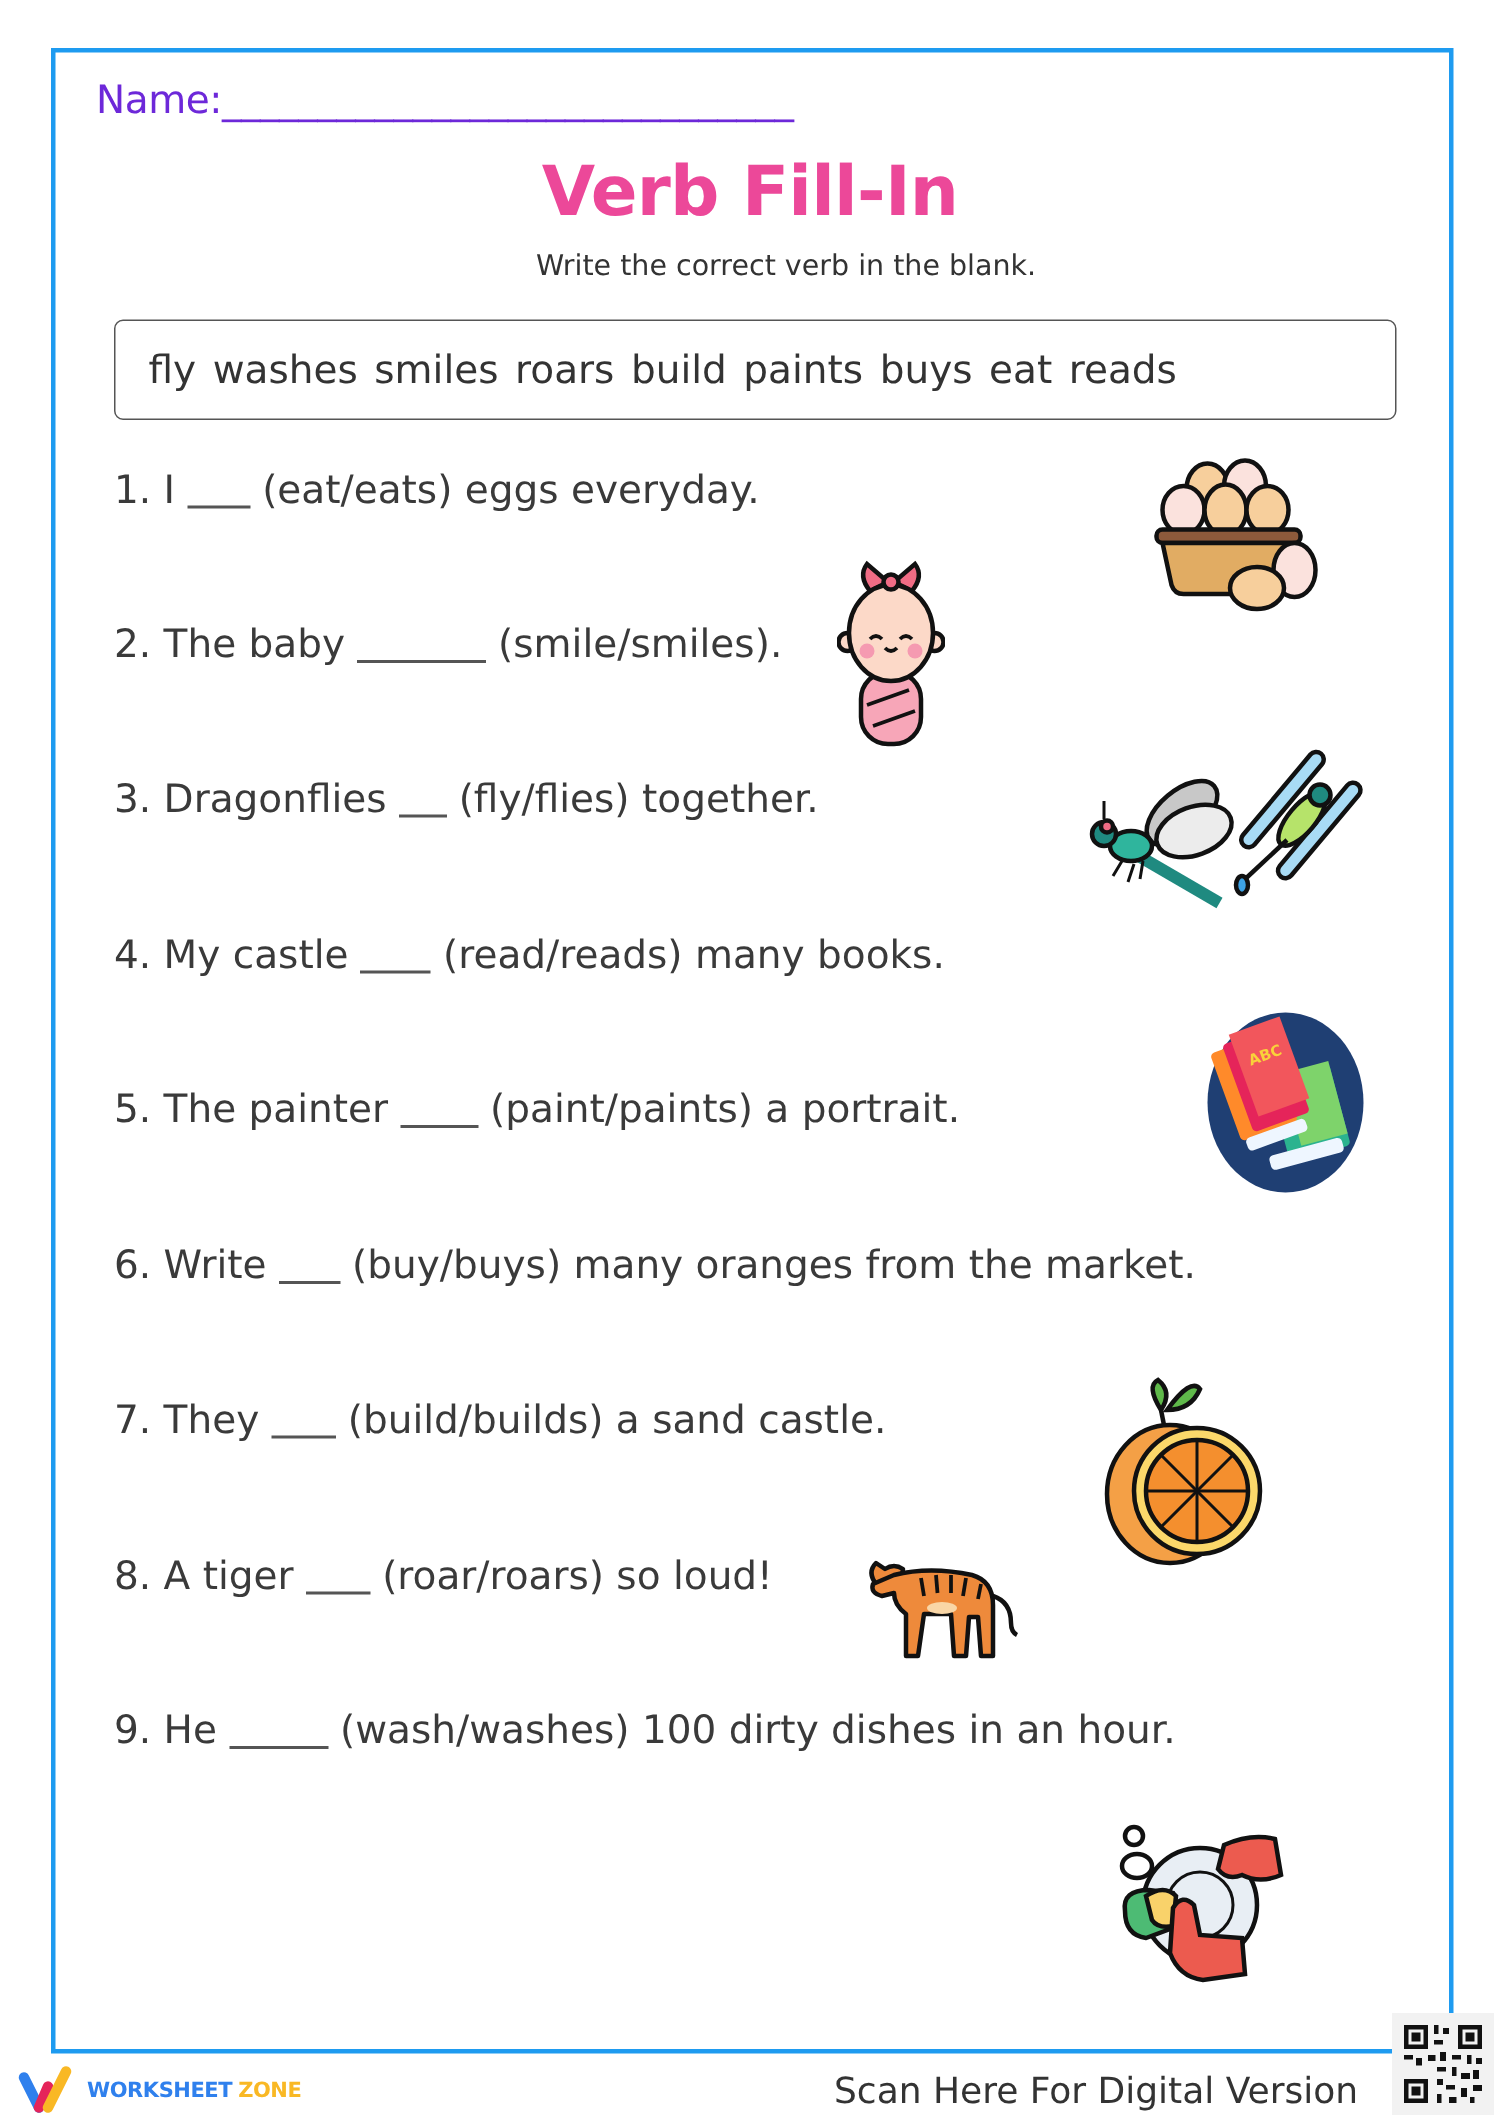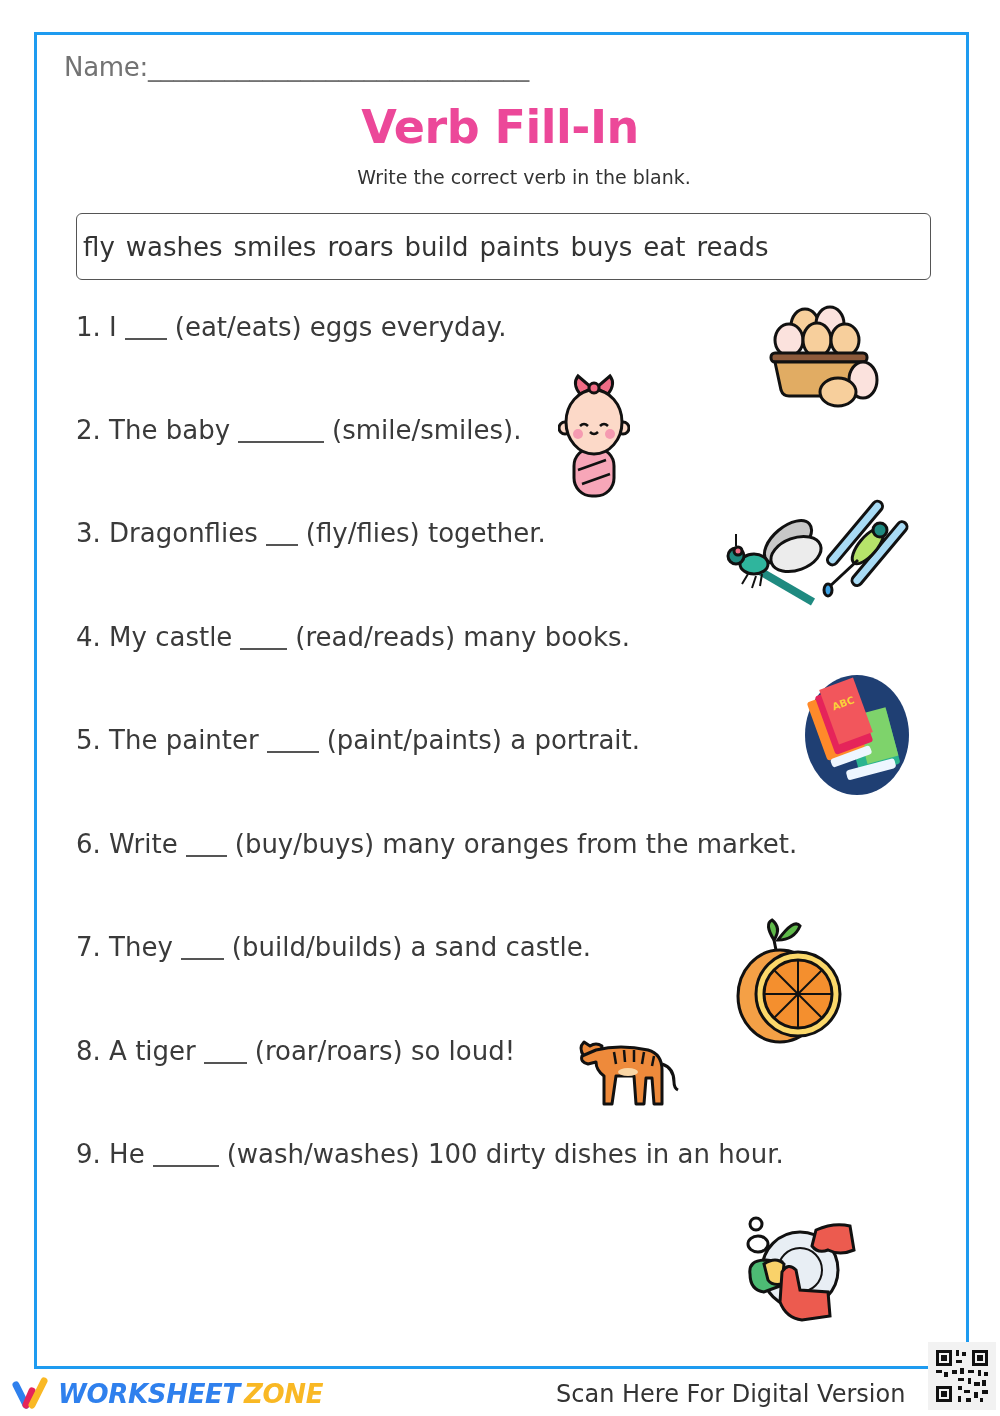--- a/index.html
+++ b/index.html
@@ -6,52 +6,52 @@
   body {
     width: 1000px; height: 1416px; background: #ffffff; position: relative; overflow: hidden;
     font-family: "DejaVu Sans", sans-serif; color: #333333;
   }
   .frame {
     position: absolute; left: 34px; top: 32px; width: 929px; height: 1331px;
     border: 3px solid #1e9bf0; box-sizing: content-box;
   }
   .header-row {
     position: absolute; left: 64px; top: 52px; width: 860px; height: 40px;
-    font-size: 26px; color: #737373; white-space: nowrap;
+    font-size: 26px; color: #6d28d9; white-space: nowrap;
     font-family: "DejaVu Sans", sans-serif; letter-spacing: -0.3px;
   }
   .header-row .name { position: absolute; left: 0; top: 0; }
   .header-row .grade { position: absolute; left: 584px; top: 0; }
   .title {
     position: absolute; left: 0; width: 1000px; top: 100px; text-align: center;
     font-size: 46px; font-weight: bold; color: #ec4899; letter-spacing: -0.5px;
   }
   .subtitle {
     position: absolute; left: 0; width: 1048px; top: 166px; text-align: center;
     font-size: 19px; color: #333;
   }
   .wordbank {
     position: absolute; left: 76px; top: 213px; width: 855px; height: 67px;
     border: 1.5px solid #555; border-radius: 6px; box-sizing: border-box;
-    display: flex; align-items: center; padding-left: 6px;
+    display: flex; align-items: center; padding-left: 22px;
     font-size: 26px; color: #333; word-spacing: 4px;
   }
   .wordbank span { margin-right: 11px; }
   .q {
     position: absolute; left: 76px; font-size: 26px; color: #3a3a3a; white-space: nowrap;
   }
   .blank {
     display: inline-block; border-bottom: 2px solid #555; height: 22px; vertical-align: -4px;
     margin: 0 8px 0 8px;
   }
   .pic { position: absolute; }
   .footer-logo {
     position: absolute; left: 10px; top: 1376px; height: 36px; display: flex; align-items: center;
   }
-  .footer-logo .brand { font-weight: bold; font-size: 26px; margin-left: 8px; letter-spacing: -0.3px; font-style: italic; }
+  .footer-logo .brand { font-weight: bold; font-size: 14px; margin-left: 8px; letter-spacing: -0.3px; }
   .footer-logo .w1 { color: #2f80ed; }
   .footer-logo .w2 { color: #f9b824; margin-left: 4px; }
   .scan {
     position: absolute; left: 556px; top: 1380px; font-size: 24px; color: #333; white-space: nowrap;
   }
   .qr { position: absolute; left: 928px; top: 1342px; width: 68px; height: 68px; background: #f2f2f2; }
 </style>
 </head>
 <body>
 

